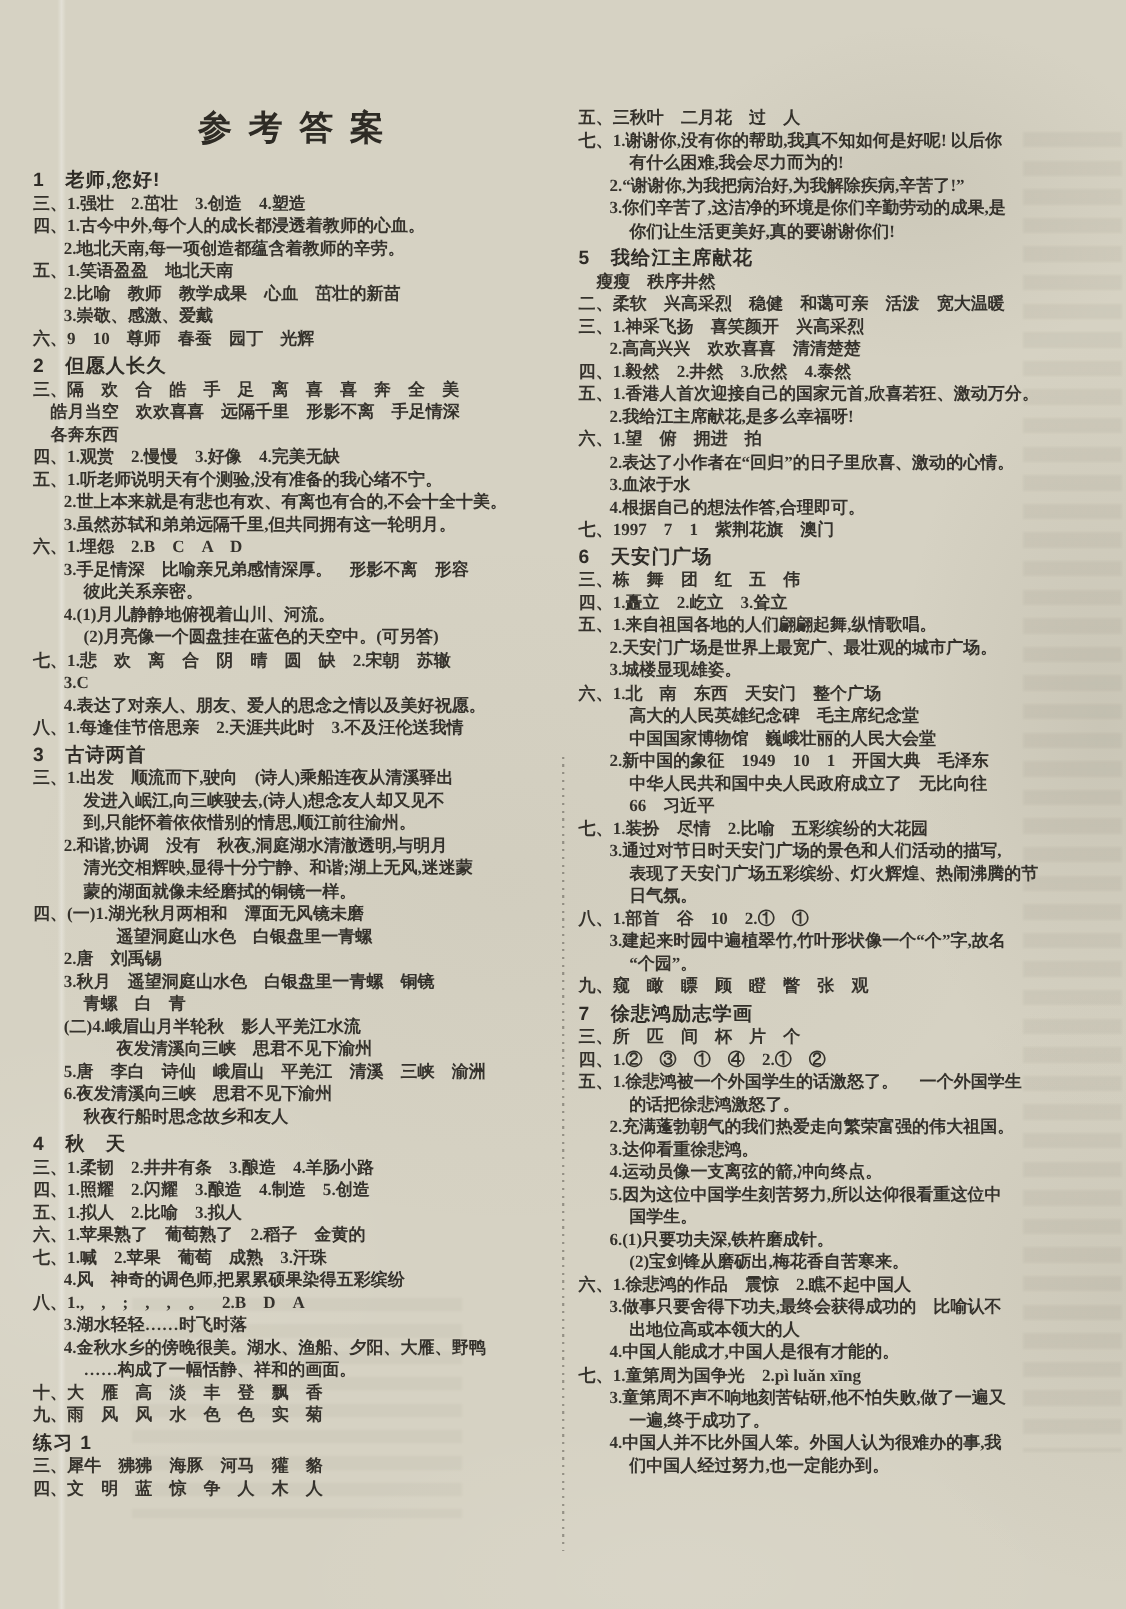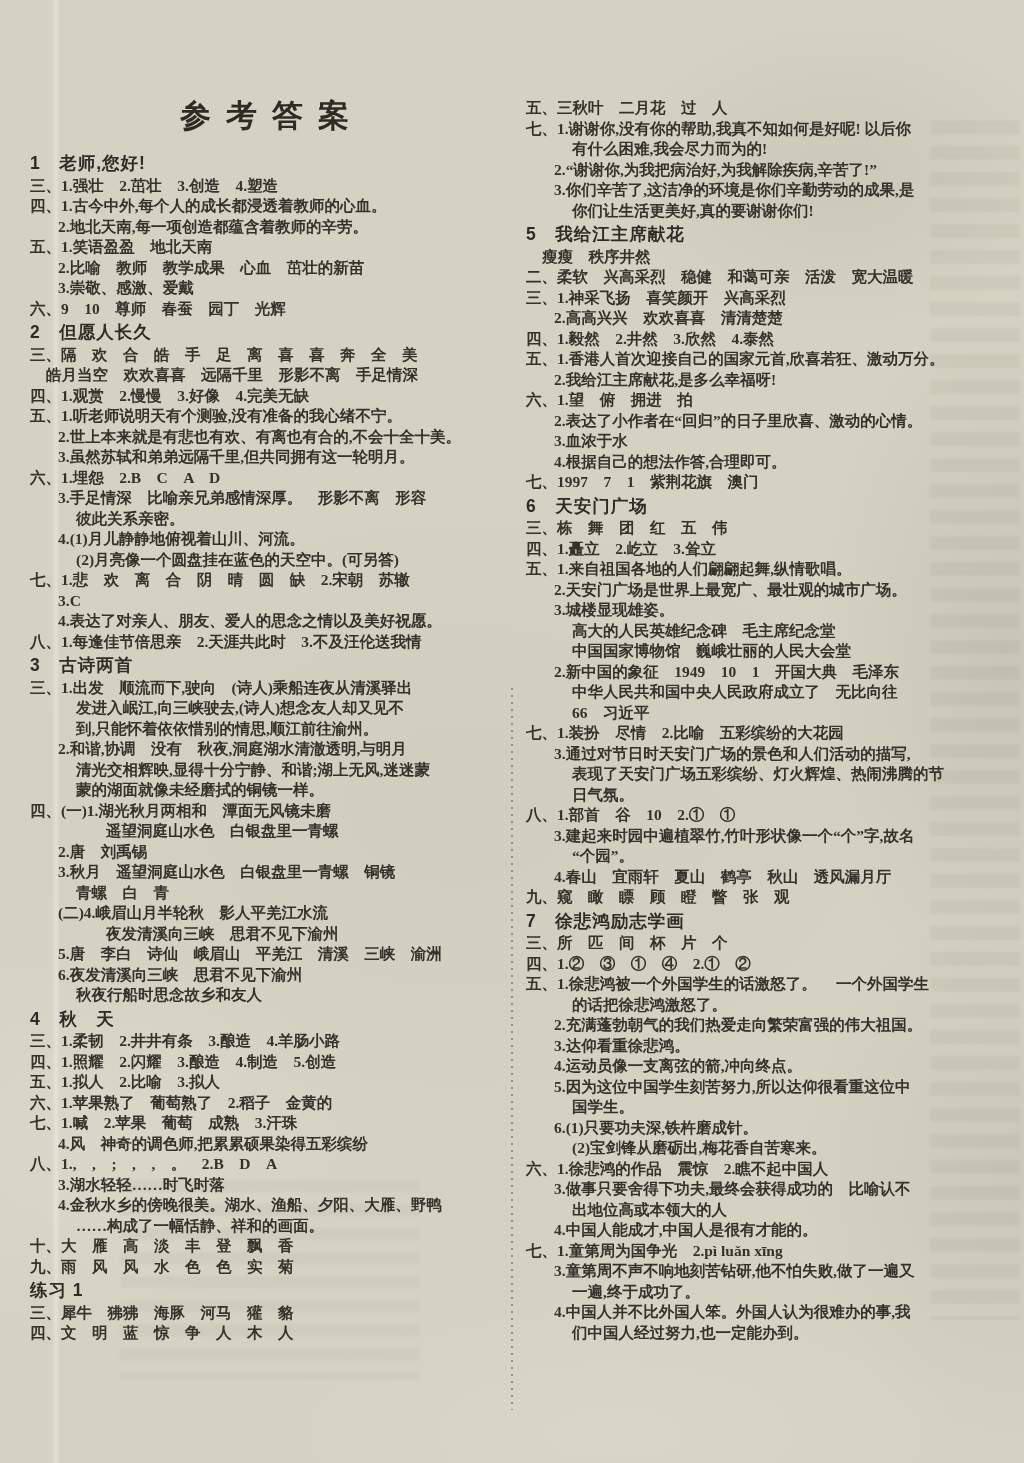--- a/index.html
+++ b/index.html
@@ -85,20 +85,21 @@
         <div class="line ind0">三、1.强壮　2.茁壮　3.创造　4.塑造</div>
         <div class="line ind0">四、1.古今中外,每个人的成长都浸透着教师的心血。</div>
         <div class="line ind1">2.地北天南,每一项创造都蕴含着教师的辛劳。</div>
         <div class="line ind0">五、1.笑语盈盈　地北天南</div>
         <div class="line ind1">2.比喻　教师　教学成果　心血　茁壮的新苗</div>
         <div class="line ind1">3.崇敬、感激、爱戴</div>
         <div class="line ind0">六、9　10　尊师　春蚕　园丁　光辉</div>
         <div class="heading">2　但愿人长久</div>
         <div class="line ind0">三、隔　欢　合　皓　手　足　离　喜　喜　奔　全　美</div>
         <div class="line ind4">皓月当空　欢欢喜喜　远隔千里　形影不离　手足情深</div>
+        <div class="line ind4">各奔东西</div>
         <div class="line ind0">四、1.观赏　2.慢慢　3.好像　4.完美无缺</div>
         <div class="line ind0">五、1.听老师说明天有个测验,没有准备的我心绪不宁。</div>
         <div class="line ind1">2.世上本来就是有悲也有欢、有离也有合的,不会十全十美。</div>
         <div class="line ind1">3.虽然苏轼和弟弟远隔千里,但共同拥有这一轮明月。</div>
         <div class="line ind0">六、1.埋怨　2.B　C　A　D</div>
         <div class="line ind1">3.手足情深　比喻亲兄弟感情深厚。　形影不离　形容</div>
         <div class="line ind2">彼此关系亲密。</div>
         <div class="line ind1">4.(1)月儿静静地俯视着山川、河流。</div>
         <div class="line ind2">(2)月亮像一个圆盘挂在蓝色的天空中。(可另答)</div>
         <div class="line ind0">七、1.悲　欢　离　合　阴　晴　圆　缺　2.宋朝　苏辙</div>
@@ -161,33 +162,33 @@
         <div class="line ind1">2.表达了小作者在“回归”的日子里欣喜、激动的心情。</div>
         <div class="line ind1">3.血浓于水</div>
         <div class="line ind1">4.根据自己的想法作答,合理即可。</div>
         <div class="line ind0">七、1997　7　1　紫荆花旗　澳门</div>
         <div class="heading">6　天安门广场</div>
         <div class="line ind0">三、栋　舞　团　红　五　伟</div>
         <div class="line ind0">四、1.矗立　2.屹立　3.耸立</div>
         <div class="line ind0">五、1.来自祖国各地的人们翩翩起舞,纵情歌唱。</div>
         <div class="line ind1">2.天安门广场是世界上最宽广、最壮观的城市广场。</div>
         <div class="line ind1">3.城楼显现雄姿。</div>
+        <div class="line ind0">六、1.北　南　东西　天安门　整个广场</div>
         <div class="line ind2">高大的人民英雄纪念碑　毛主席纪念堂</div>
         <div class="line ind2">中国国家博物馆　巍峨壮丽的人民大会堂</div>
         <div class="line ind1">2.新中国的象征　1949　10　1　开国大典　毛泽东</div>
         <div class="line ind2">中华人民共和国中央人民政府成立了　无比向往</div>
         <div class="line ind2">66　习近平</div>
         <div class="line ind0">七、1.装扮　尽情　2.比喻　五彩缤纷的大花园</div>
         <div class="line ind1">3.通过对节日时天安门广场的景色和人们活动的描写,</div>
         <div class="line ind2">表现了天安门广场五彩缤纷、灯火辉煌、热闹沸腾的节</div>
         <div class="line ind2">日气氛。</div>
         <div class="line ind0">八、1.部首　谷　10　2.①　①</div>
         <div class="line ind1">3.建起来时园中遍植翠竹,竹叶形状像一个“个”字,故名</div>
         <div class="line ind2">“个园”。</div>
-        <div class="line ind1">4.春山　宜雨轩　夏山　鹤亭　秋山　透风漏月厅</div>
         <div class="line ind0">九、窥　瞰　瞟　顾　瞪　瞥　张　观</div>
         <div class="heading">7　徐悲鸿励志学画</div>
         <div class="line ind0">三、所　匹　间　杯　片　个</div>
         <div class="line ind0">四、1.②　③　①　④　2.①　②</div>
         <div class="line ind0">五、1.徐悲鸿被一个外国学生的话激怒了。　 一个外国学生</div>
         <div class="line ind2">的话把徐悲鸿激怒了。</div>
         <div class="line ind1">2.充满蓬勃朝气的我们热爱走向繁荣富强的伟大祖国。</div>
         <div class="line ind1">3.达仰看重徐悲鸿。</div>
         <div class="line ind1">4.运动员像一支离弦的箭,冲向终点。</div>
         <div class="line ind1">5.因为这位中国学生刻苦努力,所以达仰很看重这位中</div>

